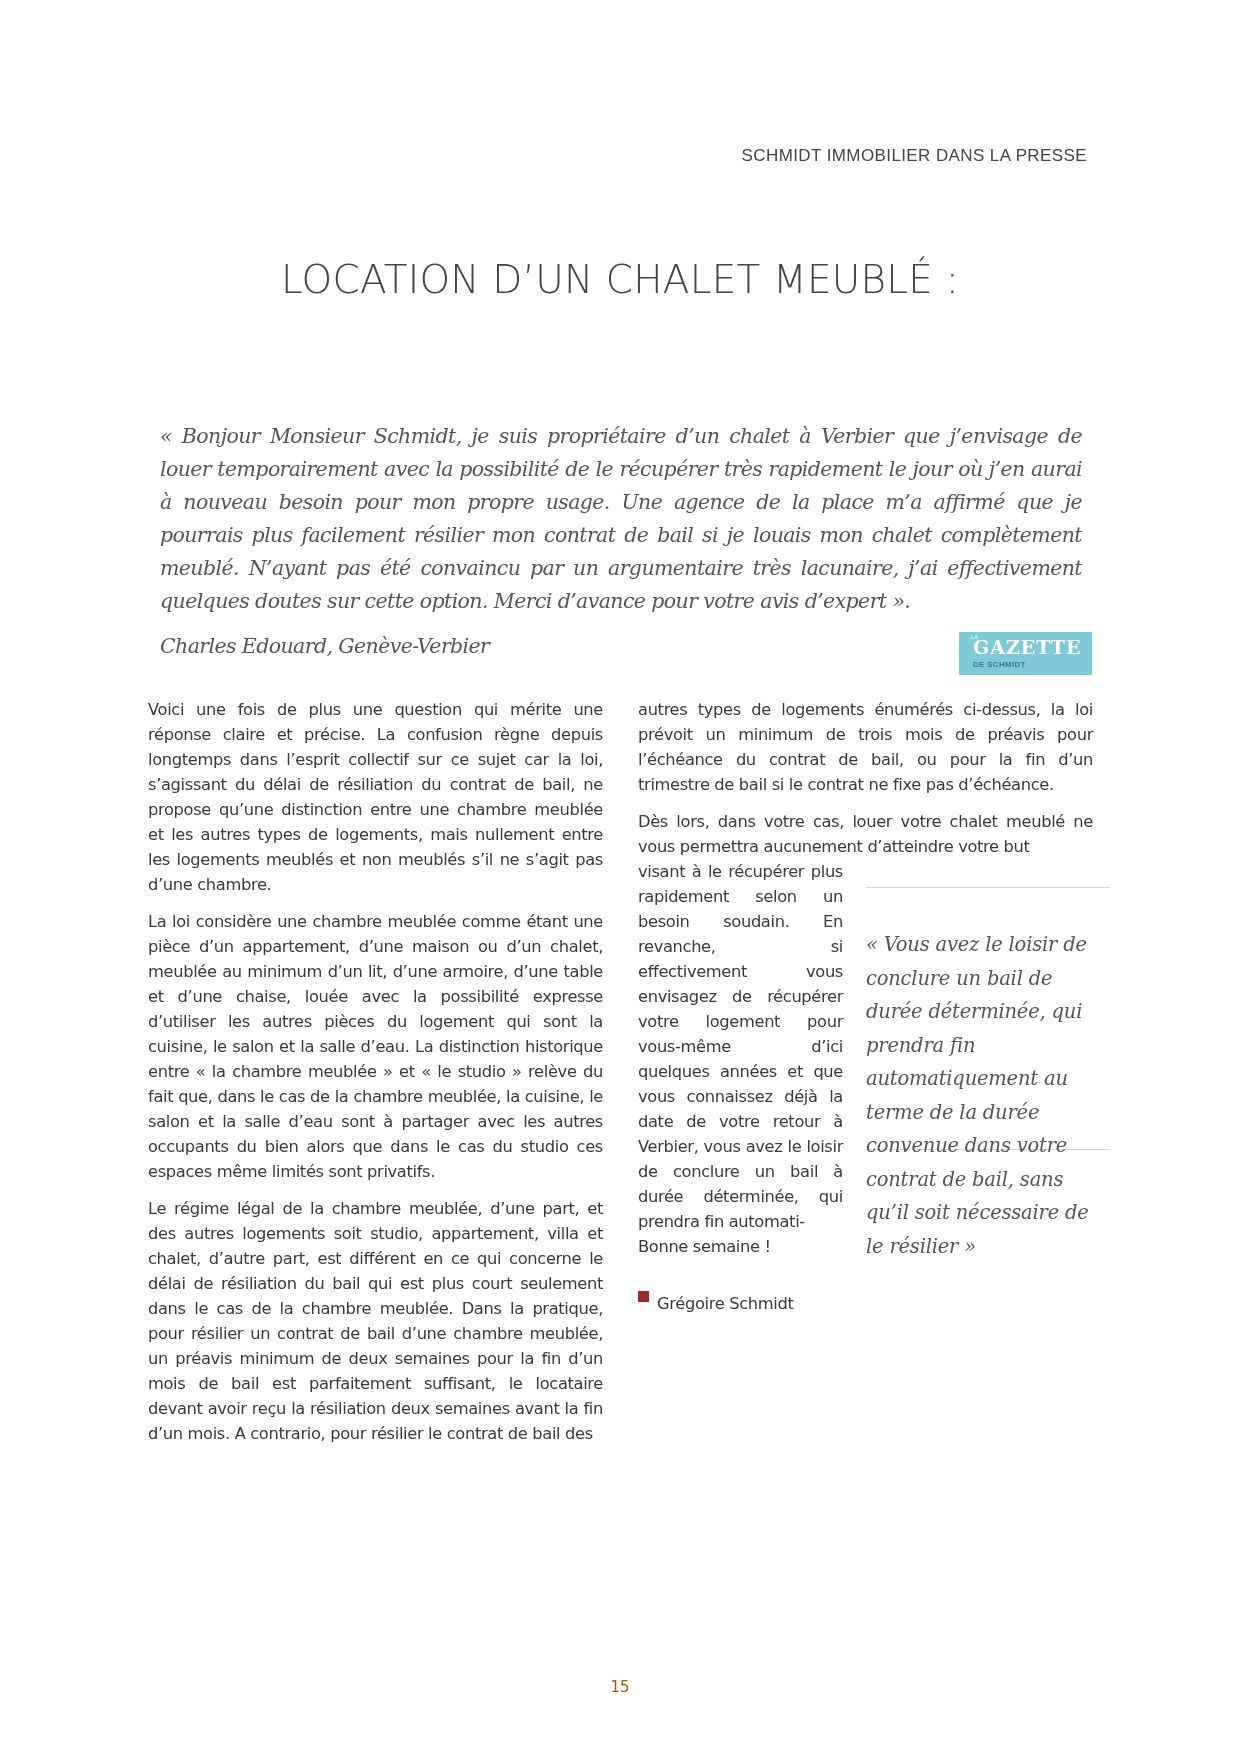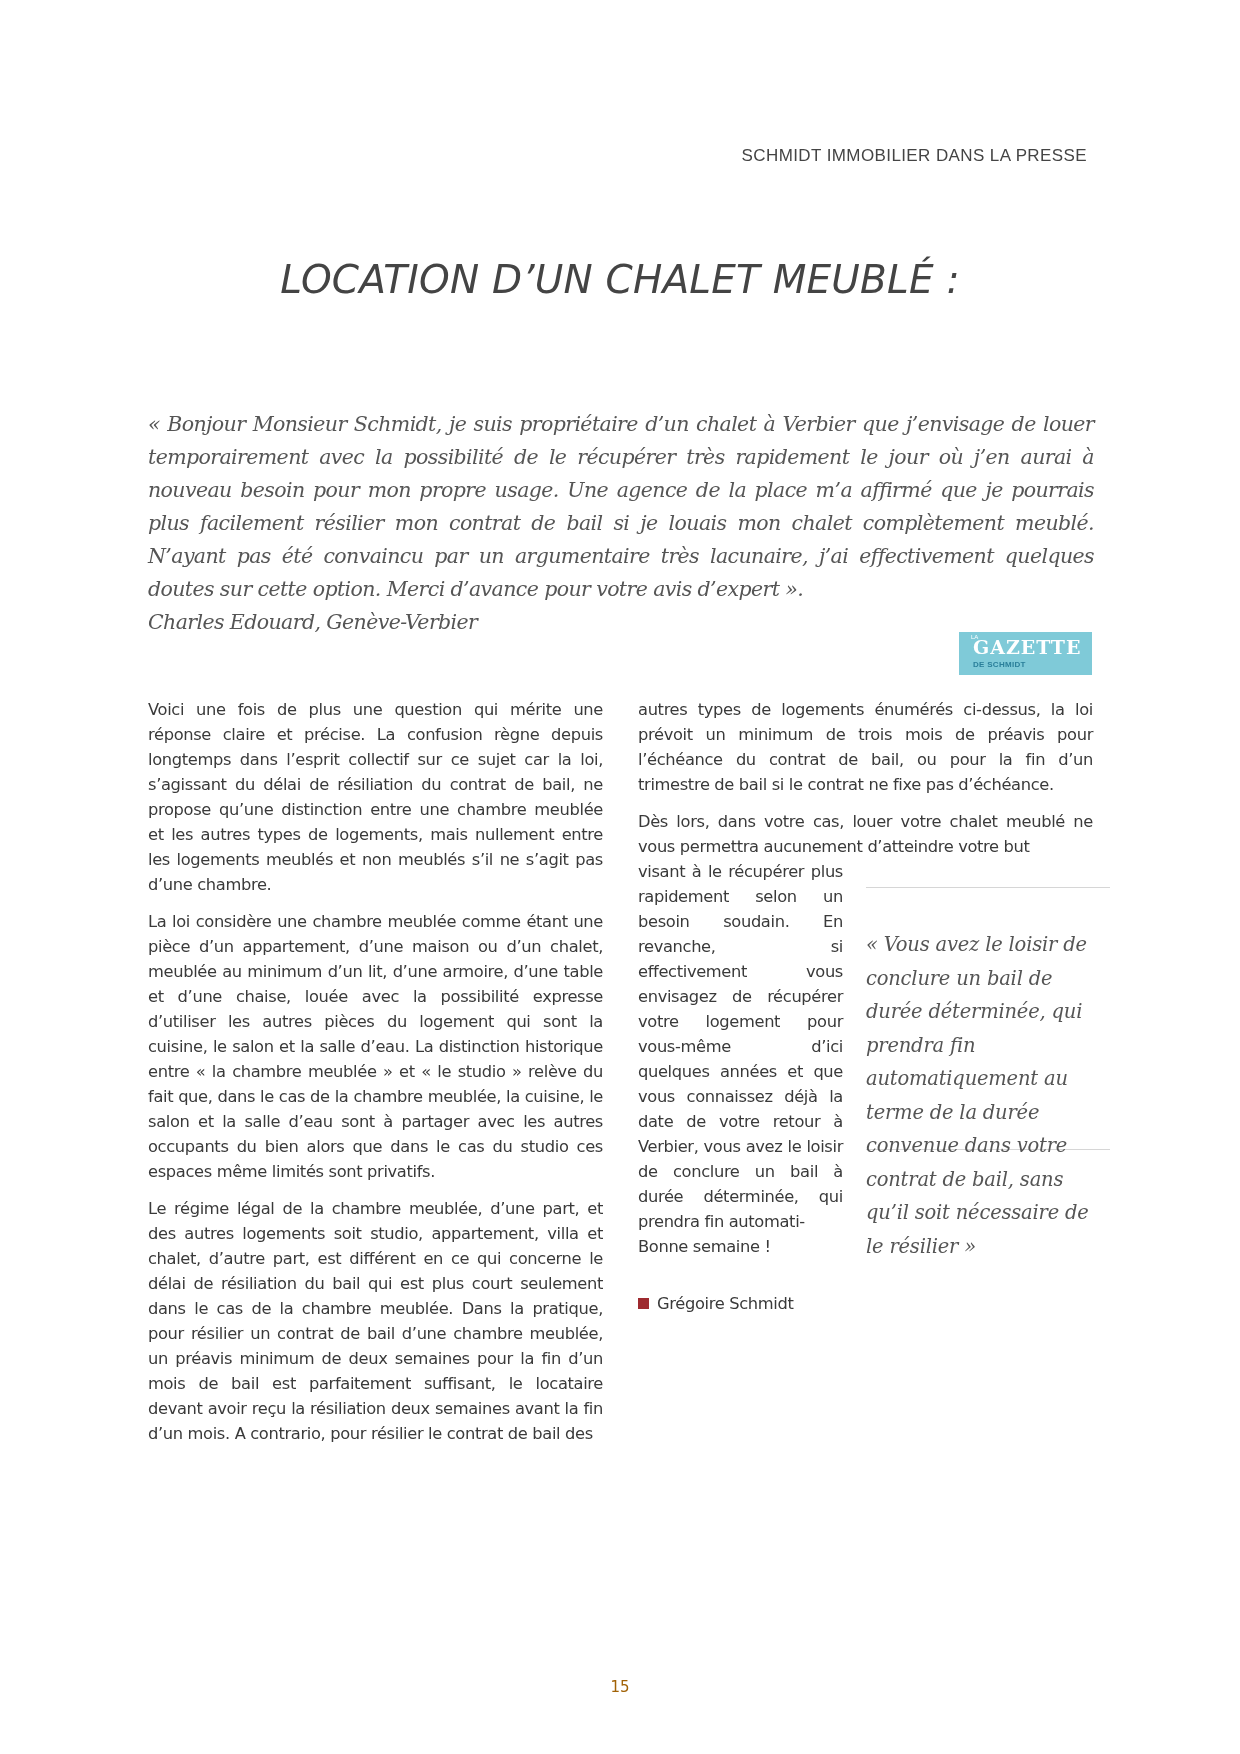--- a/index.html
+++ b/index.html
@@ -7,27 +7,27 @@
   .header-kicker {
     position: absolute; top: 146px; right: 153px;
     font-family: "Liberation Sans", sans-serif; font-size: 17px; letter-spacing: 0.4px;
     color: #444; text-transform: uppercase;
   }
   .title {
     position: absolute; top: 252px; left: 0; width: 1240px; text-align: center;
     font-family: "DejaVu Sans", sans-serif; font-weight: 200; font-size: 39px;
     line-height: 56px; color: #444; letter-spacing: 0.2px; margin: 0;
   }
-  .title span { display: block; font-weight: 200; font-style: italic; }
+  .title span { display: block; font-weight: 200; }
   .intro {
     position: absolute; top: 408px; left: 148px; width: 946px;
     font-family: "DejaVu Serif", serif; font-style: italic; font-size: 20.5px;
     line-height: 33px; color: #555; text-align: justify; letter-spacing: -0.6px;
   }
-  .intro p { margin: 0; }
+  .intro p { margin: 12px; }
   .logo {
     position: absolute; top: 632px; left: 959px; width: 133px; height: 43px;
     background: #7fcad8; color: #fff; font-family: "DejaVu Serif", serif;
   }
   .logo .la { position: absolute; top: 2px; left: 12px; font-size: 6px; color: #ffffff; font-family: "Liberation Sans", sans-serif; }
   .logo .gz { position: absolute; top: 4px; left: 14px; font-size: 19px; font-weight: bold; letter-spacing: 1px; color: #fff; }
   .logo .dm { position: absolute; top: 28px; left: 14px; font-size: 8px; font-weight: bold; color: #2a7f9a; font-family: "Liberation Sans", sans-serif; letter-spacing: 0.3px; }
   .col {
     position: absolute; font-family: "DejaVu Sans", sans-serif; font-size: 16.3px;
     line-height: 25px; color: #3a3a3a; text-align: justify; letter-spacing: -0.35px;
@@ -39,21 +39,21 @@
   .pullquote-wrap {
     position: absolute; top: 887px; left: 866px; width: 244px;
     border-top: 1px solid #d6d6d6; border-bottom: 1px solid #d6d6d6;
     padding: 40px 0 16px 0; height: 263px; box-sizing: border-box;
   }
   .pullquote {
     font-family: "DejaVu Serif", serif; font-style: italic; font-size: 19.5px;
     line-height: 33.5px; color: #555; margin: 0; letter-spacing: -0.2px;
   }
   .signoff { margin-top: 6px; }
-  .author { display: flex; align-items: center; margin-top: 32px; }
+  .author { display: flex; align-items: flex-start; margin-top: 32px; }
   .author-marker { width: 11px; height: 11px; background: #9e2a2f; margin-right: 8px; display: inline-block; }
   .page-number {
     position: absolute; top: 1678px; left: 0; width: 1240px; text-align: center;
     font-family: "DejaVu Sans", sans-serif; font-size: 15px; color: #a16207;
   }
 </style>
 </head>
 <body>
 
 <div class="header-kicker">SCHMIDT IMMOBILIER DANS LA PRESSE</div>

